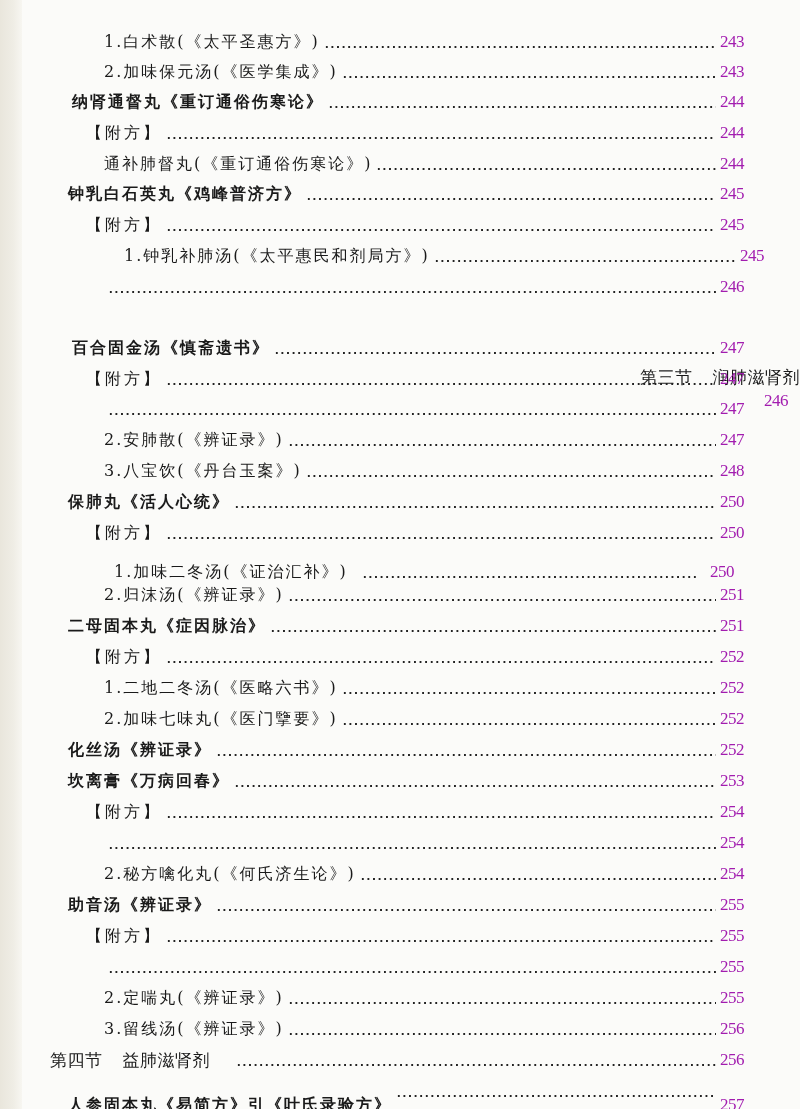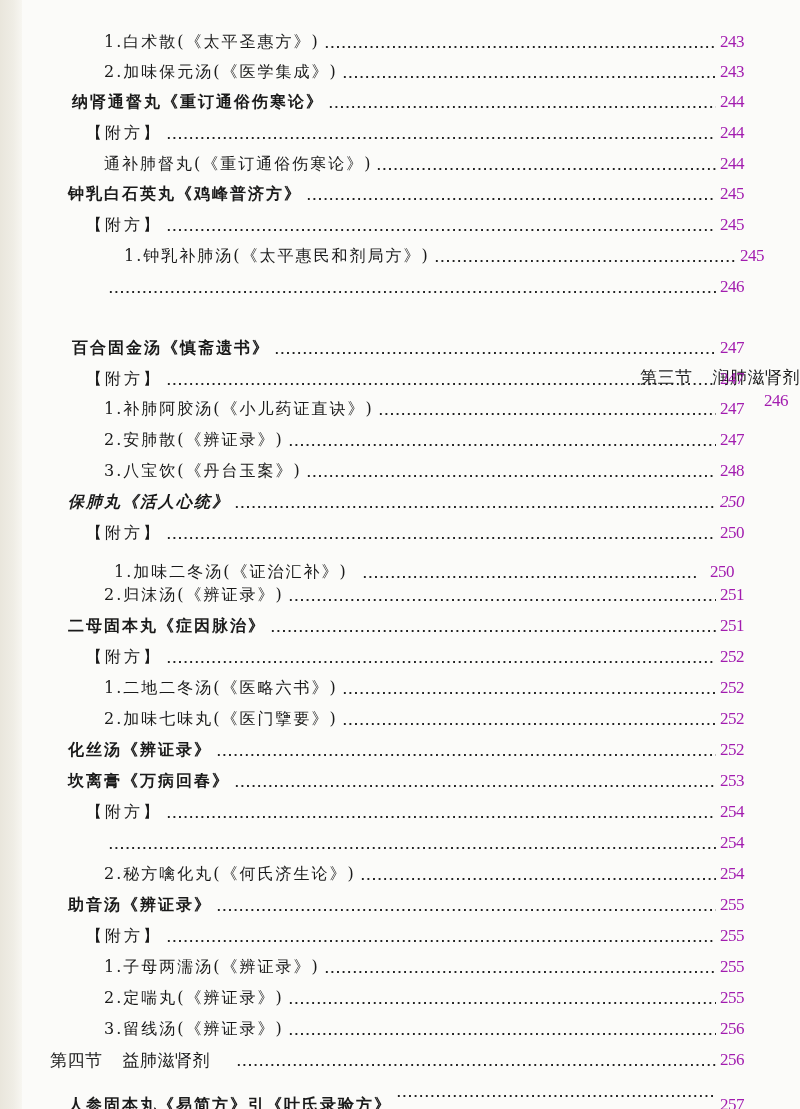--- a/index.html
+++ b/index.html
@@ -120,40 +120,39 @@
     </div>
     <div class="row lvl-attach" style="top: 359px;">
       <div style="width: 86px; flex: 0 0 86px;"></div>
       <span class="label">【附方】</span>
       <span class="dots"></span>
       <span class="page">247</span>
       <span class="right-pad"></span>
     </div>
     <div class="row lvl-item" style="top: 389px;">
       <div style="width: 104px; flex: 0 0 104px;"></div>
-      <span class="label">1.补肺阿胶汤(《小儿药证直诀》)</span>
       <span class="dots"></span>
       <span class="page">247</span>
       <span class="right-pad"></span>
     </div>
     <div class="row lvl-item" style="top: 420px;">
       <div style="width: 104px; flex: 0 0 104px;"></div>
       <span class="label">2.安肺散(《辨证录》)</span>
       <span class="dots"></span>
       <span class="page">247</span>
       <span class="right-pad"></span>
     </div>
     <div class="row lvl-item" style="top: 451px;">
       <div style="width: 104px; flex: 0 0 104px;"></div>
       <span class="label">3.八宝饮(《丹台玉案》)</span>
       <span class="dots"></span>
       <span class="page">248</span>
       <span class="right-pad"></span>
     </div>
-    <div class="row lvl-formula" style="top: 482px; font-style: italic;">
+    <div class="row lvl-formula" style="top: 482px;">
       <div style="width: 68px; flex: 0 0 68px;"></div>
       <span class="label">保肺丸《活人心统》</span>
       <span class="dots"></span>
       <span class="page">250</span>
       <span class="right-pad"></span>
     </div>
     <div class="row lvl-attach" style="top: 513px;">
       <div style="width: 86px; flex: 0 0 86px;"></div>
       <span class="label">【附方】</span>
       <span class="dots"></span>
@@ -245,21 +244,20 @@
     </div>
     <div class="row lvl-attach" style="top: 916px;">
       <div style="width: 86px; flex: 0 0 86px;"></div>
       <span class="label">【附方】</span>
       <span class="dots"></span>
       <span class="page">255</span>
       <span class="right-pad"></span>
     </div>
     <div class="row lvl-item" style="top: 947px;">
       <div style="width: 104px; flex: 0 0 104px;"></div>
-      <span class="label">1.子母两濡汤(《辨证录》)</span>
       <span class="dots"></span>
       <span class="page">255</span>
       <span class="right-pad"></span>
     </div>
     <div class="row lvl-item" style="top: 978px;">
       <div style="width: 104px; flex: 0 0 104px;"></div>
       <span class="label">2.定喘丸(《辨证录》)</span>
       <span class="dots"></span>
       <span class="page">255</span>
       <span class="right-pad"></span>

